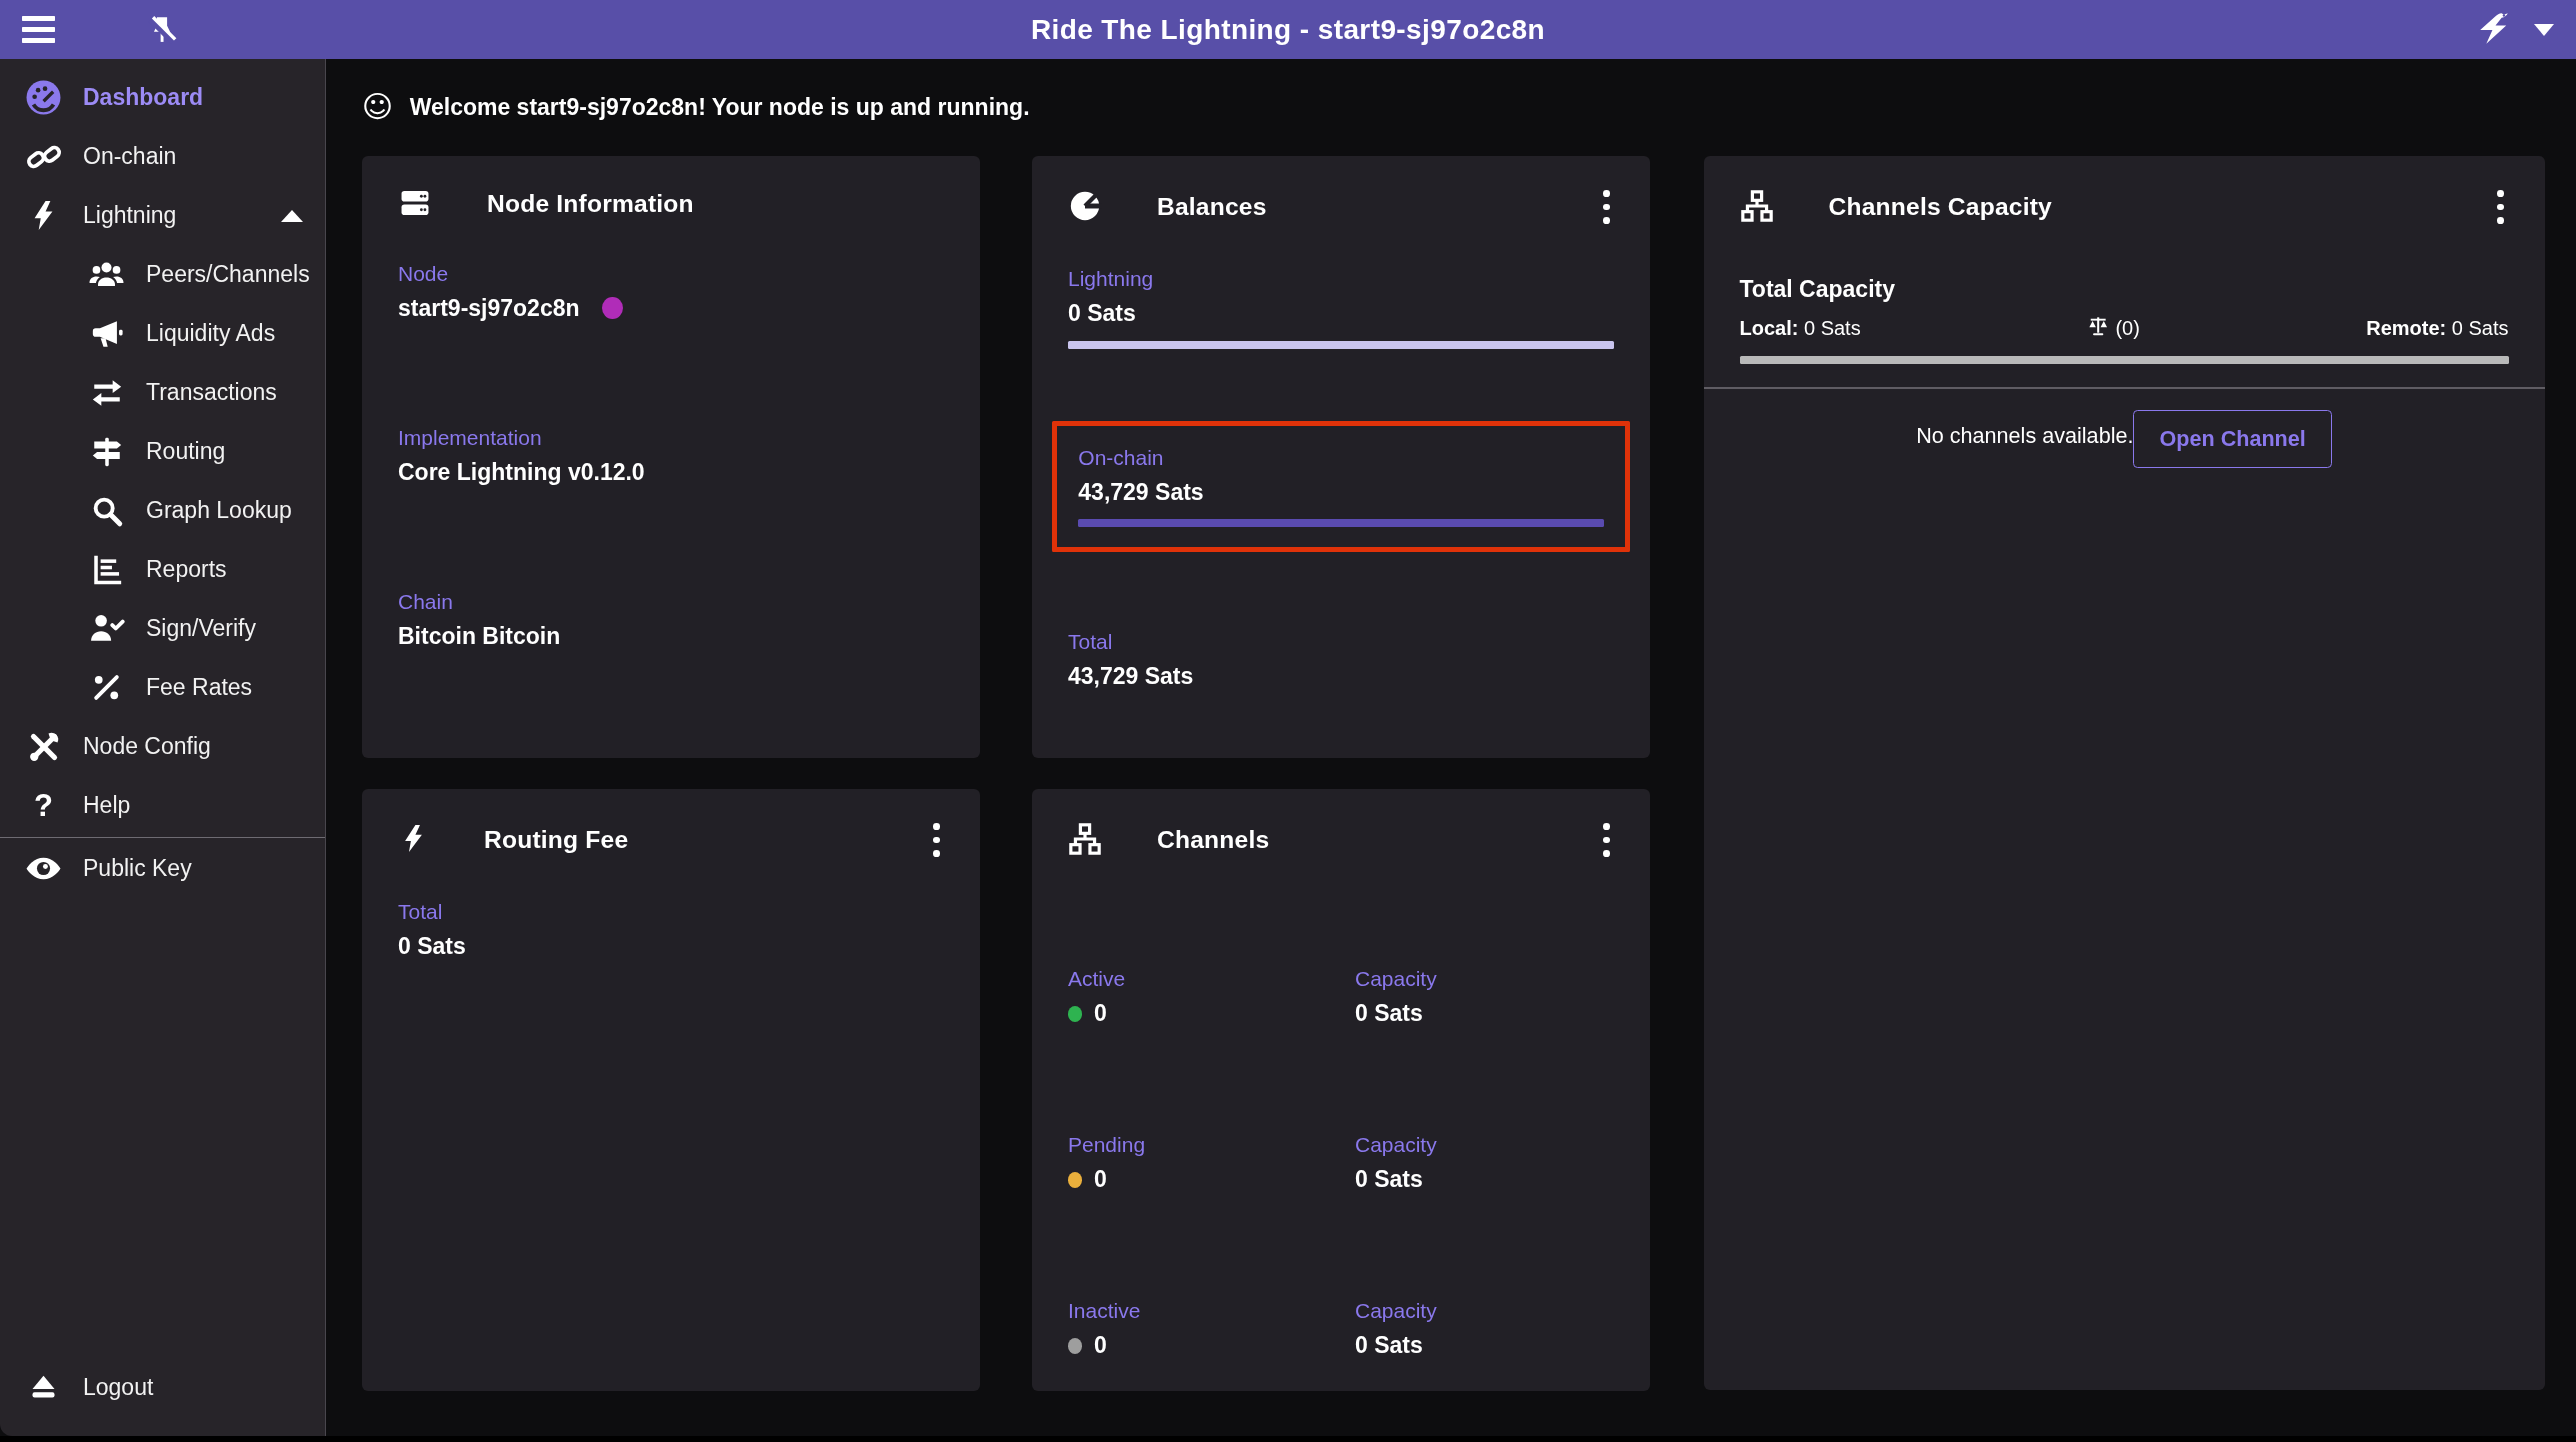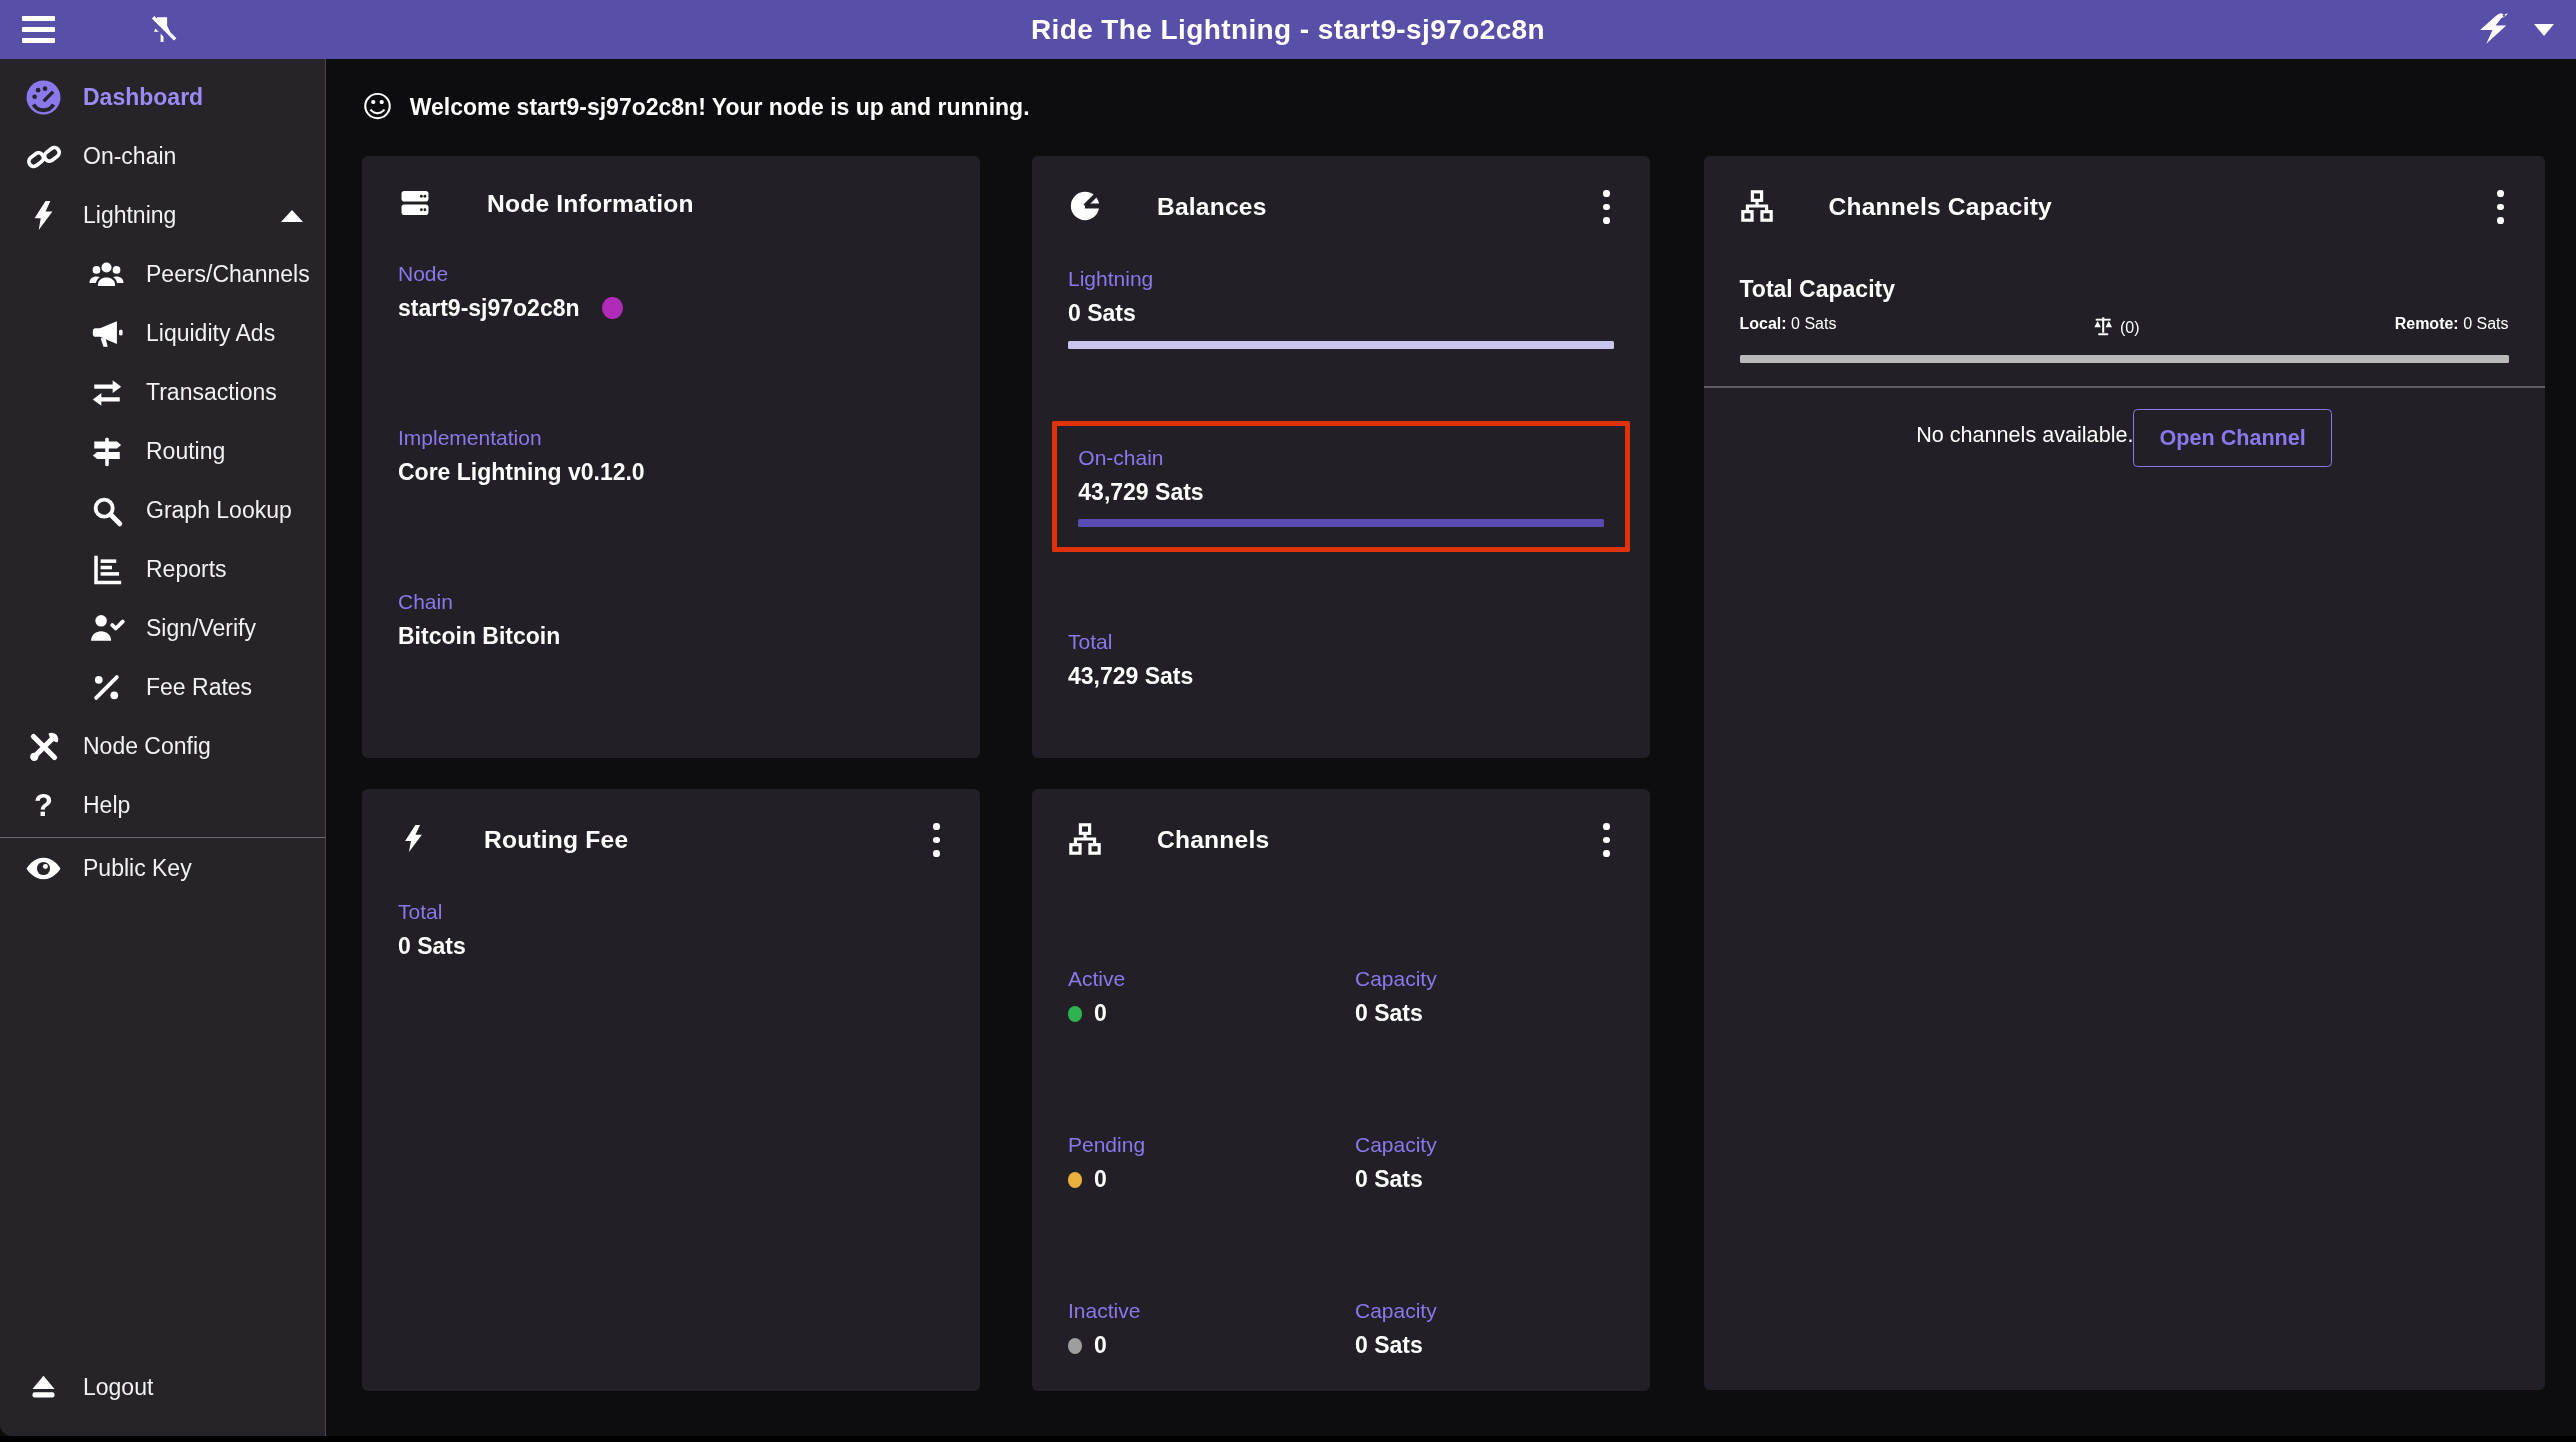--- a/index.html
+++ b/index.html
@@ -60,21 +60,21 @@
 
   .alias-dot { width:21px; height:22.4px; border-radius:50%; background:#b02cb8; margin-left:22.4px; }
 
   .highlight { border:5.2px solid #e03209; border-radius:1.5px; margin:72px -15.7px 0 -15.7px; padding:20px 21px 19.4px 21px; }
   .highlight .stat { margin-top:0; }
 
   .bal-total { margin-top:78px; }
 
   
   .cap-title { color:#fff; font-size:23px; font-weight:700; margin-top:48px; }
-  .cap-row { display:flex; align-items:flex-start; margin-top:12px; color:#fff; font-size:16px; }
+  .cap-row { display:flex; align-items:center; margin-top:12px; color:#fff; font-size:20px; }
   .cap-row b { font-weight:700; }
   .cap-mid { margin:0 auto; display:flex; align-items:center; gap:6px; }
   .cap-bar { margin-top:13.4px; }
   .full-divider { border:none; border-top:2.2px solid #5f5c63; margin:22.4px -36px 0 -36px; }
   .empty-row { display:flex; align-items:flex-start; justify-content:center; margin-top:21px; }
   .empty-text { color:#fff; font-size:21.6px; margin-top:13.4px; }
   .btn-outline { background:transparent; border:1.5px solid #8a78ec; color:#8a78ec; font-family:inherit; font-size:21.6px; font-weight:700; padding:15px 25px; border-radius:4.5px; cursor:pointer; }
 
   
   .ch-row { display:grid; grid-template-columns:287px 1fr; margin-top:106px; }

